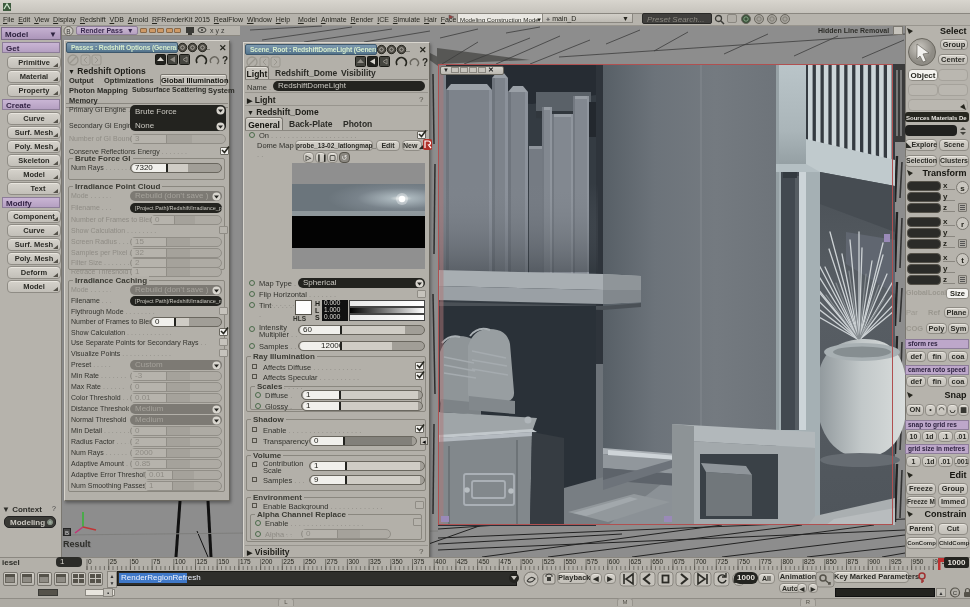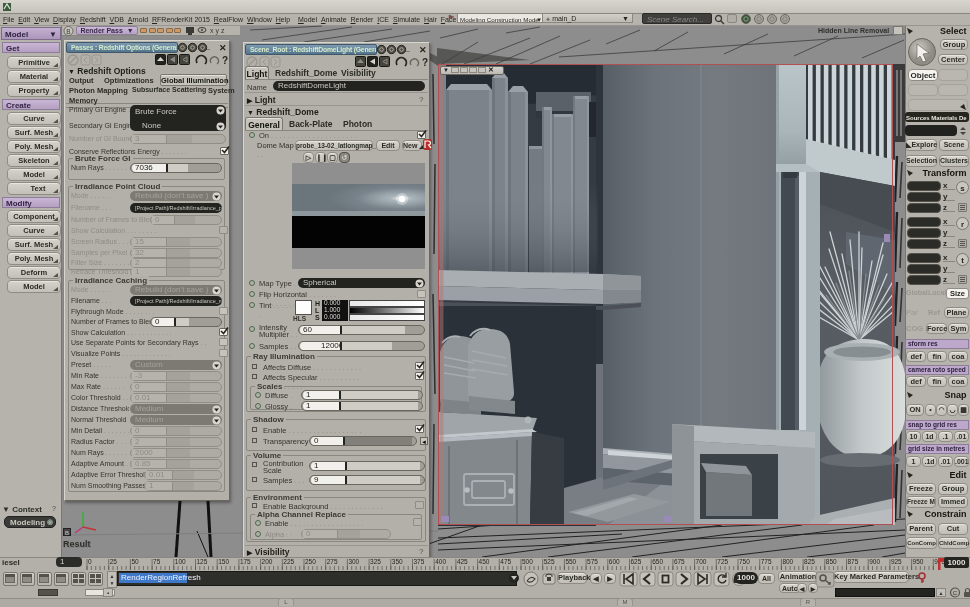--- a/index.html
+++ b/index.html
@@ -18,21 +18,21 @@
       <rect x="0" y="1" width="8" height="8" fill="#3d5a3d"></rect>
       <path d="M1 7 L4 2 L7 7" stroke="#cfe6cf" stroke-width="1.3" fill="none"></path>
     </svg>
 <div class="ab" style="left:0px;top:14px;width:970px;height:12px;background:#b6b3ac;border-bottom:1px solid #98958e"></div>
 <div class="ab" style="left:3px;top:16px;width:440px;height:10px;font-size:7px;color:#26261f;white-space:nowrap"><span style="text-decoration:underline">F</span>ile&nbsp;&nbsp;<span style="text-decoration:underline">E</span>dit&nbsp;&nbsp;<span style="text-decoration:underline">V</span>iew&nbsp;&nbsp;<span style="text-decoration:underline">D</span>isplay&nbsp;&nbsp;<span style="text-decoration:underline">R</span>edshift&nbsp;&nbsp;<span style="text-decoration:underline">V</span>DB&nbsp;&nbsp;<span style="text-decoration:underline">A</span>rnold&nbsp;&nbsp;<span style="text-decoration:underline">R</span>FRenderKit 2015&nbsp;&nbsp;<span style="text-decoration:underline">R</span>ealFlow&nbsp;&nbsp;<span style="text-decoration:underline">W</span>indow&nbsp;&nbsp;<span style="text-decoration:underline">H</span>elp&nbsp;&nbsp;&nbsp;&nbsp;<span style="text-decoration:underline">M</span>odel&nbsp;&nbsp;<span style="text-decoration:underline">A</span>nimate&nbsp;&nbsp;<span style="text-decoration:underline">R</span>ender&nbsp;&nbsp;<span style="text-decoration:underline">I</span>CE&nbsp;&nbsp;<span style="text-decoration:underline">S</span>imulate&nbsp;&nbsp;<span style="text-decoration:underline">H</span>air&nbsp;&nbsp;<span style="text-decoration:underline">F</span>ace Robot</div>
 <svg class="ab" style="left:447px;top:14px" width="9" height="10">
       <path d="M2 9 V1 L7 3 L2 5" fill="#9a4040" stroke="#555" stroke-width="0.5"></path>
     </svg>
 <div class="ab" style="left:457px;top:13px;width:88px;height:10px;background:#e9e7e2;border:1px solid #8a8780;font-size:6.2px;color:#26261f;padding:1.5px 2px;white-space:nowrap;overflow:hidden">Modeling Construction Mode<span style="position:absolute;right:2px">▼</span></div>
 <div class="ab" style="left:542px;top:13px;width:91px;height:10px;background:linear-gradient(#d2cfc8,#bdbab3);border:1px solid #8a8780;font-size:7px;color:#26261f;padding:1px 3px;white-space:nowrap"><span style="color:#555">⚹</span> main_D <span style="float:right">▼</span></div>
-<div class="ab" style="left:642px;top:13px;width:70px;height:11px;background:#403f3d;border:1px solid #2a2a28;border-radius:2px;font-size:8px;font-style:italic;color:#8a8880;padding:1px 4px">Scene Search...</div>
+<div class="ab" style="left:642px;top:13px;width:70px;height:11px;background:#403f3d;border:1px solid #2a2a28;border-radius:2px;font-size:8px;font-style:italic;color:#8a8880;padding:1px 4px">Preset Search...</div>
 <svg class="ab" style="left:714px;top:14px" width="11" height="11">
       <circle cx="4.5" cy="4.5" r="3" fill="none" stroke="#3c3c38" stroke-width="1.3"></circle>
       <line x1="7" y1="7" x2="10" y2="10" stroke="#3c3c38" stroke-width="1.5"></line>
     </svg>
 <div class="ab" style="left:727px;top:14px;width:10px;height:9px;background:#b0ada6;border:1px solid #8a8780;border-radius:2px"></div>
 <svg class="ab" style="left:741px;top:14px" width="11" height="10">
       <circle cx="5" cy="5" r="4.5" fill="#3a523a" stroke="#6a675f" stroke-width="1"></circle>
       <circle cx="5" cy="5" r="2.2" fill="none" stroke="#9ab89a" stroke-width="0.8"></circle>
     </svg>
 <svg class="ab" style="left:754px;top:14px" width="11" height="10">
@@ -480,21 +480,21 @@
       <div style="margin:1px;height:1px;background:#555"></div>
       <div style="margin:1px;height:1px;background:#555"></div>
     </div>
 <div class="ab" style="left:906px;top:289px;width:22px;height:10px;font-size:7px;font-weight:bold;color:#9a978f">Global</div>
 <div class="ab" style="left:928px;top:289px;width:20px;height:10px;font-size:7px;font-weight:bold;color:#9a978f">Local</div>
 <div class="ab" style="left:946px;top:288px;width:23px;height:11px;background:#f4f3f0;border:1px solid #8f8c85;border-radius:3px;font-size:7.5px;font-weight:bold;color:#26261f;text-align:center;line-height:10px">Size</div>
 <div class="ab" style="left:906px;top:308px;width:16px;height:10px;font-size:7.5px;font-weight:normal;color:#9a978f">Par</div>
 <div class="ab" style="left:928px;top:308px;width:16px;height:10px;font-size:7.5px;font-weight:bold;color:#9a978f">Ref</div>
 <div class="ab btn" style="left:944px;top:307px;width:25px;height:11px;"><span style="line-height:9px;font-size:7.5px">Plane</span></div>
 <div class="ab" style="left:906px;top:324px;width:18px;height:10px;font-size:7.5px;font-weight:bold;color:#9a978f">COG</div>
-<div class="ab btn" style="left:926px;top:323px;width:21px;height:11px;"><span style="line-height:9px;font-size:7.5px">Force</span></div>
+<div class="ab btn" style="left:926px;top:323px;width:21px;height:11px;"><span style="line-height:9px;font-size:7.5px">Poly</span></div>
 <div class="ab btn" style="left:948px;top:323px;width:21px;height:11px;"><span style="line-height:9px;font-size:7.5px">Sym</span></div>
 <div class="ab lav" style="left:905px;top:339px;width:64px;height:10px;"><span style="padding-left:2px">sform res</span></div>
 <div class="ab btn" style="left:906px;top:351px;width:20px;height:11px;"><span style="line-height:9px;font-size:7.5px">def</span></div>
 <div class="ab btn" style="left:927px;top:351px;width:20px;height:11px;"><span style="line-height:9px;font-size:7.5px">fin</span></div>
 <div class="ab btn" style="left:948px;top:351px;width:20px;height:11px;"><span style="line-height:9px;font-size:7.5px">coa</span></div>
 <div class="ab lav" style="left:905px;top:365px;width:64px;height:10px;"><span style="padding-left:2px">camera roto speed</span></div>
 <div class="ab btn" style="left:906px;top:376px;width:20px;height:11px;"><span style="line-height:9px;font-size:7.5px">def</span></div>
 <div class="ab btn" style="left:927px;top:376px;width:20px;height:11px;"><span style="line-height:9px;font-size:7.5px">fin</span></div>
 <div class="ab btn" style="left:948px;top:376px;width:20px;height:11px;"><span style="line-height:9px;font-size:7.5px">coa</span></div>
 <div class="ab shdr" style="left:906px;top:390px;width:63px;height:11px;">Snap&nbsp;</div>
@@ -583,40 +583,40 @@
 <div class="ab" style="left:208px;top:86px;width:30px;height:9px;font-size:7.5px;font-weight:bold;color:#2b2b26;white-space:nowrap">System</div>
 <div class="ab" style="left:69px;top:96px;width:40px;height:9px;font-size:7.5px;font-weight:bold;color:#2b2b26;white-space:nowrap">Memory</div>
 <div class="ab" style="left:66px;top:107px;width:162px;height:1px;background:#8a8780"></div>
 <div class="ab" style="left:69px;top:106px;width:62px;height:9px;font-size:7px;color:#33332e;white-space:nowrap;overflow:hidden">Primary GI Engine <span style="color:#8a8780">. . . . . . . . . . . . . . .</span></div>
 <div class="ab" style="left:130px;top:105px;width:96px;height:24px;background:#23231f;border-radius:5px;font-size:8px;color:#cac8c1;padding:2px 5px;line-height:10px;white-space:nowrap;overflow:hidden">Brute Force</div>
 <svg class="ab" style="left:216px;top:106px" width="9" height="9">
       <circle cx="4.5" cy="4.5" r="4" fill="#d8d5ce"></circle>
       <path d="M2 3.5 L4.5 6.5 L7 3.5 Z" fill="#23231f"></path>
     </svg>
 <div class="ab" style="left:69px;top:122px;width:62px;height:9px;font-size:7px;color:#33332e;white-space:nowrap;overflow:hidden">Secondary GI Engine </div>
-<div class="ab" style="left:130px;top:121px;width:96px;height:10px;background:#23231f;border-radius:5px;font-size:8px;color:#cac8c1;padding:0 12px;line-height:10px;white-space:nowrap;overflow:hidden">None</div>
+<div class="ab" style="left:130px;top:121px;width:96px;height:10px;background:#23231f;border-radius:5px;font-size:8px;color:#cac8c1;padding:0 5px;line-height:10px;white-space:nowrap;overflow:hidden">None</div>
 <svg class="ab" style="left:216px;top:122px" width="9" height="9">
       <circle cx="4.5" cy="4.5" r="4" fill="#d8d5ce"></circle>
       <path d="M2 3.5 L4.5 6.5 L7 3.5 Z" fill="#23231f"></path>
     </svg>
 <div class="ab" style="left:69px;top:135px;width:64px;height:9px;font-size:7px;color:#8f8c85;white-space:nowrap;overflow:hidden">Number of GI Bounces </div>
 <div class="ab" style="left:130px;top:134px;width:96px;height:10px;background:#aeaba4;border:1px solid #918e87;border-radius:5px"></div>
 <div class="ab" style="left:132px;top:135px;width:34px;height:8px;background:#b6b3ac;font-size:8px;color:#8f8c85;padding:0 3px;line-height:8px">3</div>
 <div class="ab" style="left:166px;top:135px;width:1px;height:8px;background:#918e87"></div>
 <div class="ab" style="left:167px;top:135px;width:25px;height:8px;background:#a5a29b"></div>
 <div class="ab" style="left:69px;top:148px;width:120px;height:9px;font-size:7px;color:#33332e;white-space:nowrap;overflow:hidden">Conserve Reflections Energy <span style="color:#8a8780">. . . . . . . . . . . . . . .</span></div>
 <div class="ab" style="left:220px;top:147px;width:9px;height:8px;background:#f0efec;border:1px solid #6a675f;border-radius:1px"></div>
 <svg class="ab" style="left:220px;top:145px" width="11" height="11">
       <path d="M2 5 L4.5 7.5 L9 1.5" fill="none" stroke="#26261f" stroke-width="1.6"></path>
     </svg>
 <div class="ab grp" style="left:68px;top:158px;width:157px;height:22px;"></div>
 <div class="grplbl" style="left:73px;top:154px">Brute Force GI</div>
 <div class="ab" style="left:71px;top:164px;width:60px;height:9px;font-size:7px;color:#33332e;white-space:nowrap;overflow:hidden">Num Rays <span style="color:#8a8780">. . . . . . . . . . . . . . .</span></div>
 <div class="ab" style="left:130px;top:163px;width:92px;height:10px;background:#a19e97;border:1px solid #6a675f;border-radius:5px"></div>
-<div class="ab" style="left:132px;top:164px;width:34px;height:8px;background:#f1f0ec;border-radius:4px 0 0 4px;font-size:8px;color:#1d1d18;padding:0 3px;line-height:8px">7036</div>
+<div class="ab" style="left:132px;top:164px;width:34px;height:8px;background:#f1f0ec;border-radius:4px 0 0 4px;font-size:8px;color:#1d1d18;padding:0 3px;line-height:8px">7320</div>
 <div class="ab" style="left:166px;top:164px;width:2px;height:8px;background:#23231f"></div>
 <div class="ab" style="left:168px;top:164px;width:20px;height:8px;background:#cfccc5"></div>
 <div class="ab grp" style="left:68px;top:186px;width:157px;height:84px;"></div>
 <div class="grplbl" style="left:73px;top:182px">Irradiance Point Cloud</div>
 <div class="ab" style="left:71px;top:192px;width:40px;height:9px;font-size:7px;color:#8f8c85;white-space:nowrap;overflow:hidden">Mode <span style="color:#8a8780">. . . . . . . . . . . . . . .</span></div>
 <div class="ab" style="left:130px;top:191px;width:92px;height:10px;background:#7d7a74;border-radius:5px;font-size:8px;color:#a5a29b;padding:0 5px;line-height:10px;white-space:nowrap;overflow:hidden">Rebuild (don’t save )</div>
 <svg class="ab" style="left:212px;top:192px" width="9" height="9">
       <circle cx="4.5" cy="4.5" r="4" fill="#d8d5ce"></circle>
       <path d="M2 3.5 L4.5 6.5 L7 3.5 Z" fill="#23231f"></path>
     </svg>

